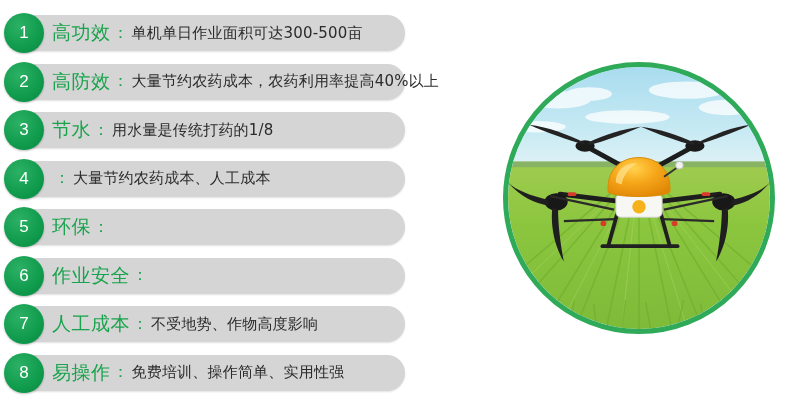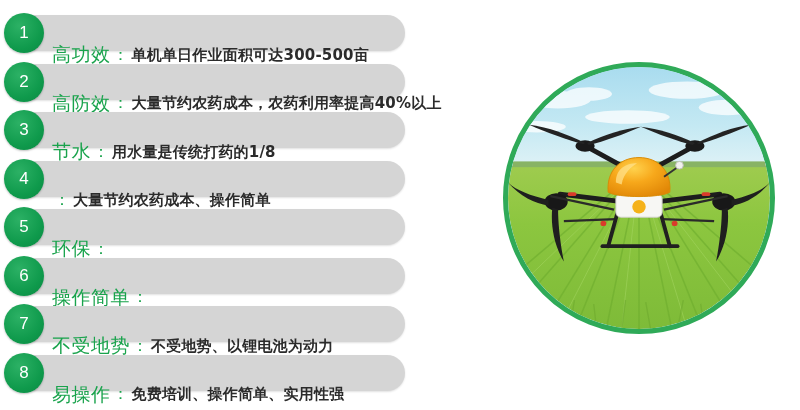--- a/index.html
+++ b/index.html
@@ -61,41 +61,40 @@
   }
 
   .row-text {
     position: absolute;
     left: 52px;
     top: 0;
     height: 36px;
     display: flex;
     align-items: center;
     white-space: nowrap;
-    margin-top: 22px;
   }
 
   .title {
     color: #19a34c;
     font-size: 19px;
     font-weight: normal;
     letter-spacing: 0.5px;
     font-family: "DejaVu Sans", "Liberation Sans", sans-serif;
   }
 
   .colon {
     color: #19a34c;
     font-size: 16px;
     padding: 0 3px 0 2px;
   }
 
   .desc {
     color: #2b2b2b;
     font-size: 15px;
-    font-weight: bold;
+    font-weight: normal;
     letter-spacing: 0.2px;
     font-family: "DejaVu Sans", "Liberation Sans", sans-serif;
   }
 
   
   #drone-photo {
     position: absolute;
     left: 503px;
     top: 62px;
     width: 272px;
@@ -141,46 +140,46 @@
         <span class="title">节水</span>
         <span class="colon">：</span>
         <span class="desc">用水量是传统打药的1/8</span>
       </div>
     </div>
     <div class="feature-row" style="top: 160.5px;">
       <div class="pill"></div>
       <div class="badge">4</div>
       <div class="row-text">
         <span class="colon">：</span>
-        <span class="desc">大量节约农药成本、操作简单</span>
+        <span class="desc">大量节约农药成本、人工成本</span>
       </div>
     </div>
     <div class="feature-row" style="top: 209px;">
       <div class="pill"></div>
       <div class="badge">5</div>
       <div class="row-text">
         <span class="title">环保</span>
         <span class="colon">：</span>
       </div>
     </div>
     <div class="feature-row" style="top: 257.5px;">
       <div class="pill"></div>
       <div class="badge">6</div>
       <div class="row-text">
-        <span class="title">操作简单</span>
+        <span class="title">作业安全</span>
         <span class="colon">：</span>
       </div>
     </div>
     <div class="feature-row" style="top: 306px;">
       <div class="pill"></div>
       <div class="badge">7</div>
       <div class="row-text">
-        <span class="title">不受地势</span>
-        <span class="colon">：</span>
-        <span class="desc">不受地势、以锂电池为动力</span>
+        <span class="title">人工成本</span>
+        <span class="colon">：</span>
+        <span class="desc">不受地势、作物高度影响</span>
       </div>
     </div>
     <div class="feature-row" style="top: 354.5px;">
       <div class="pill"></div>
       <div class="badge">8</div>
       <div class="row-text">
         <span class="title">易操作</span>
         <span class="colon">：</span>
         <span class="desc">免费培训、操作简单、实用性强</span>
       </div>

